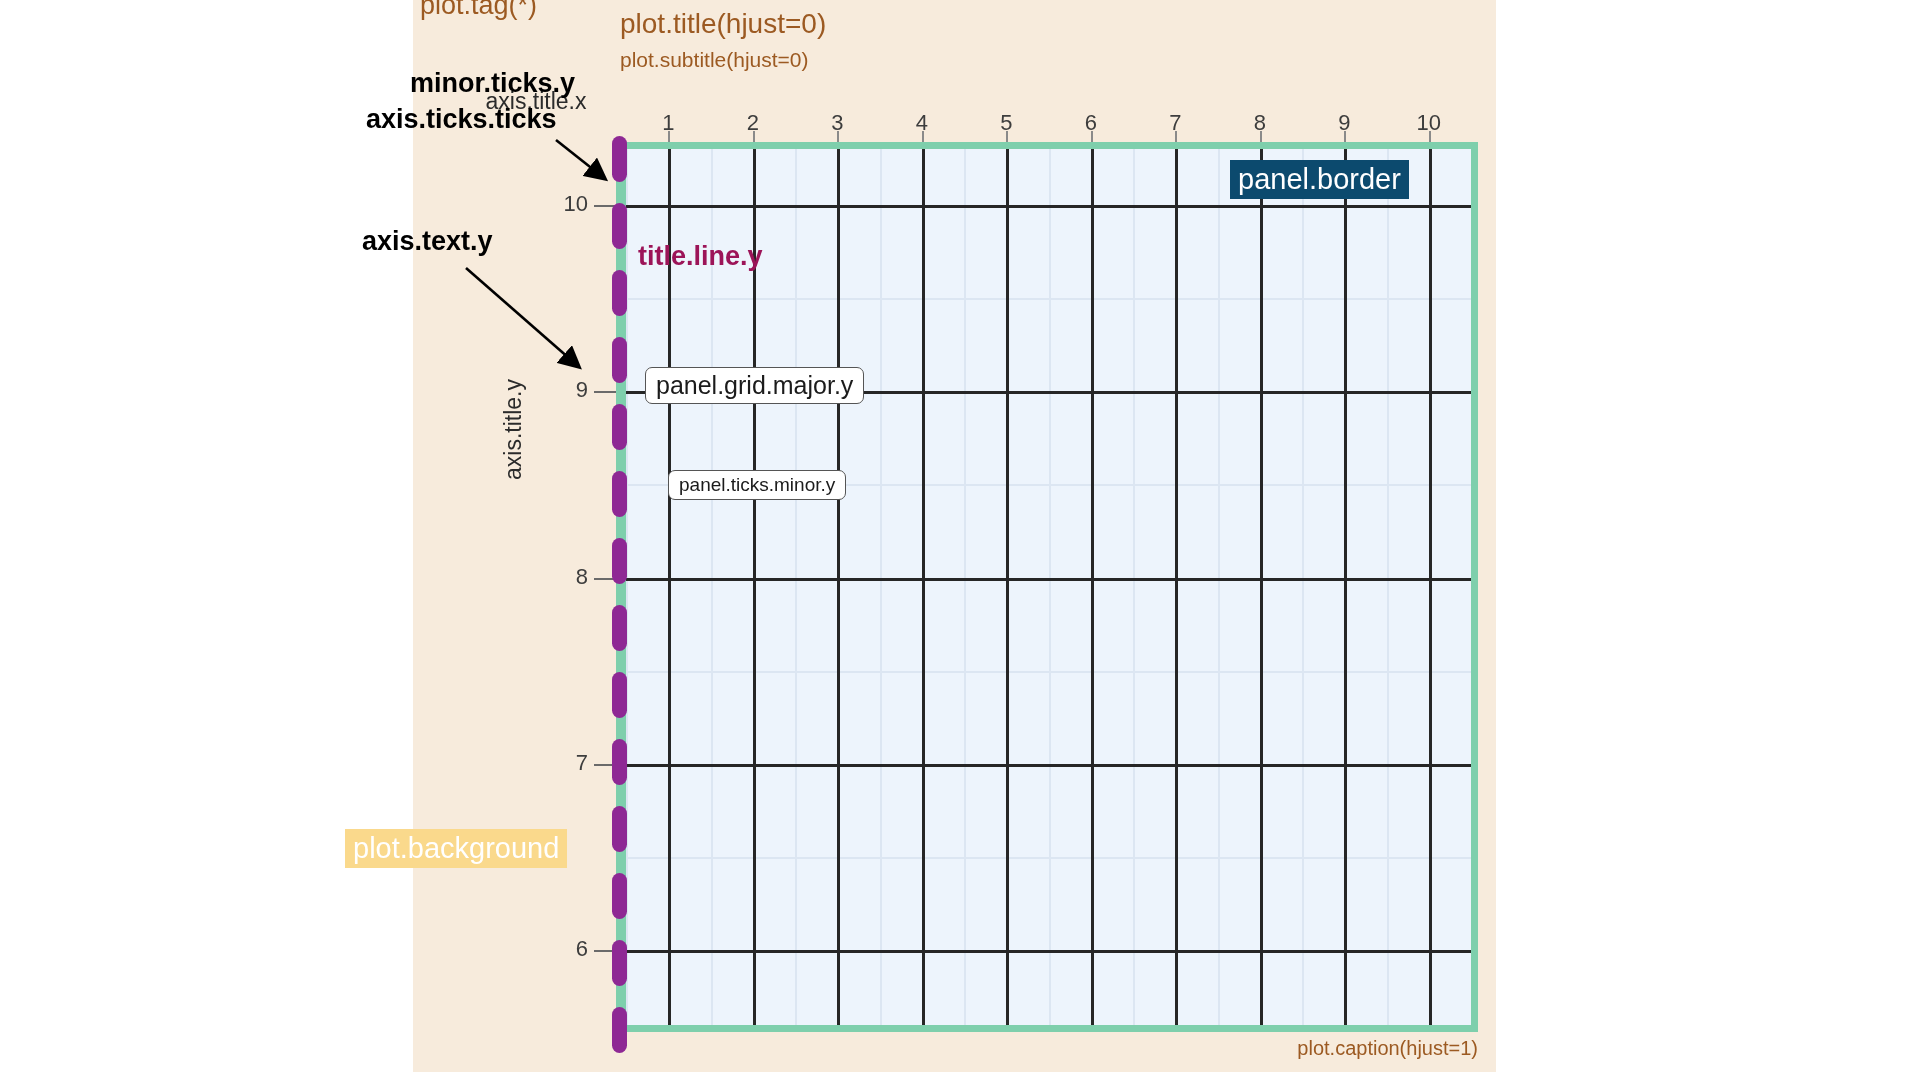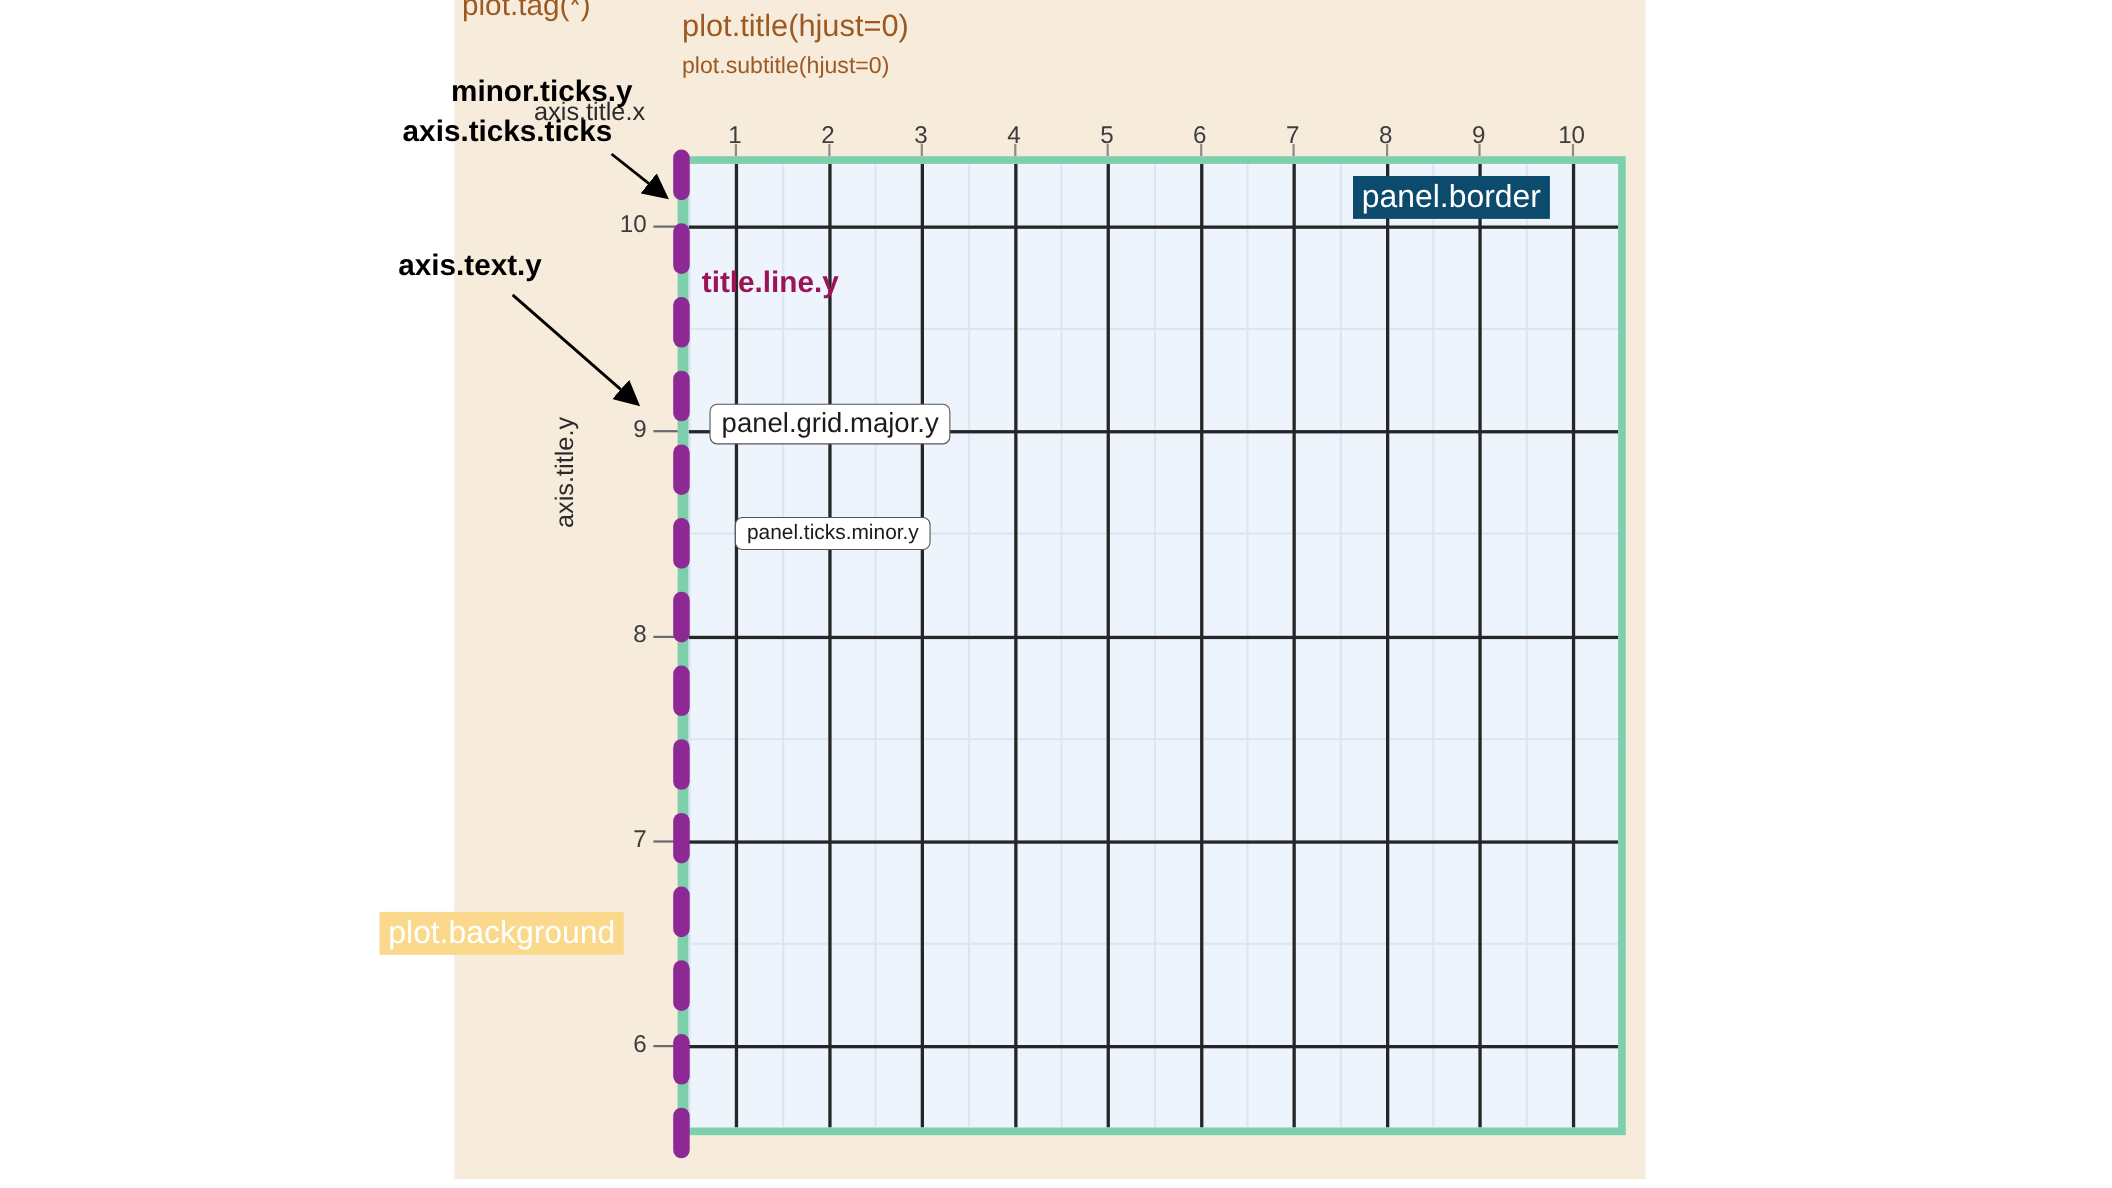--- a/index.html
+++ b/index.html
@@ -236,14 +236,15 @@
   <svg class="arrow" style="left:0;top:0;width:1920px;height:1080px;">
     <defs>
       <marker id="ah" markerWidth="9" markerHeight="9" refX="7" refY="4.5" orient="auto">
         <path d="M0,0 L9,4.5 L0,9 z" fill="#000"></path>
       </marker>
     </defs>
     <line x1="556" y1="140" x2="604" y2="178" stroke="#000" stroke-width="2.6" marker-end="url(#ah)"></line>
     <line x1="466" y1="268" x2="578" y2="366" stroke="#000" stroke-width="2.6" marker-end="url(#ah)"></line>
   </svg>
 
+  <div id="plot-caption">plot.caption(hjust=1)</div>
 
 </div>
 
 </body></html>

